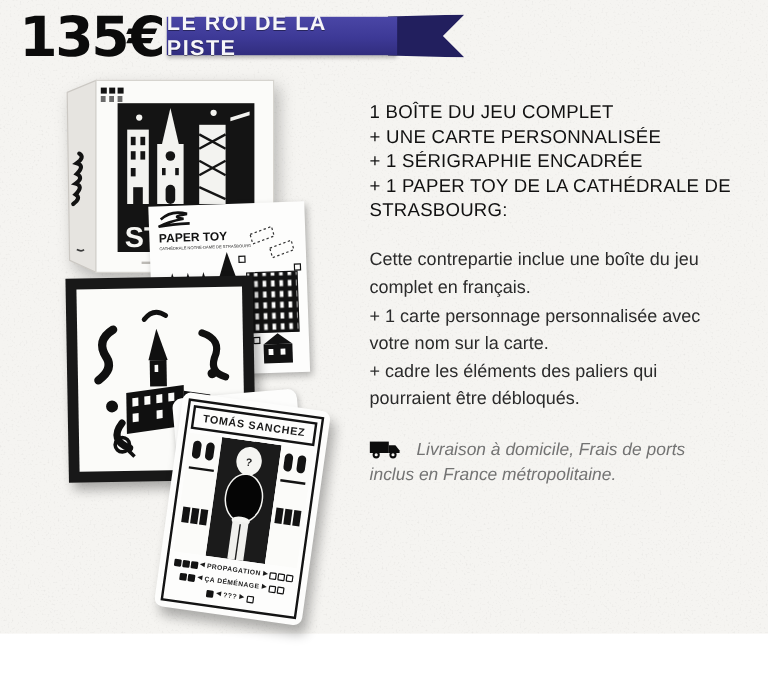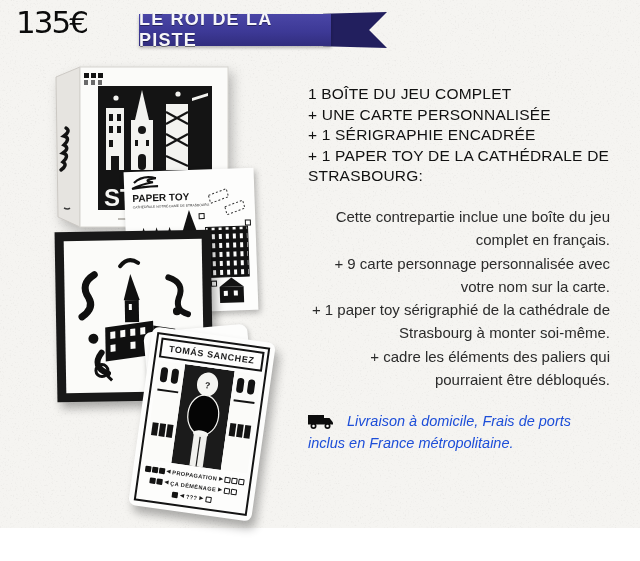--- a/index.html
+++ b/index.html
@@ -3,38 +3,38 @@
 <meta charset="utf-8">
 <style>
   html,body{margin:0;padding:0;}
   .page{position:relative;width:640px;height:561px;background:#ffffff;overflow:hidden;
         font-family:"Liberation Sans",sans-serif;color:#1a1a1a;}
   .photo-area{position:absolute;left:0;top:0;width:640px;height:528px;background:#f5f4f1;}
   .speckle{position:absolute;left:0;top:0;pointer-events:none;opacity:.55;}
 
   
   .price{position:absolute;left:16px;top:4px;font-family:"DejaVu Sans",sans-serif;
-         font-weight:normal;font-size:31px;letter-spacing:-2px;color:#0b0b0b;}
+         font-weight:bold;font-size:46px;letter-spacing:-2px;color:#0b0b0b;}
   .ribbon{position:absolute;left:110px;top:12px;width:250px;height:37px;margin-left:29px;}
   .ribbon-main{position:absolute;left:0;top:2px;width:192px;height:32px;z-index:2;
          background:linear-gradient(#4a46a6,#3d3996 55%,#312d7e);
          display:flex;align-items:center;justify-content:center;
          box-shadow:0 2px 3px rgba(0,0,0,.25);}
   .ribbon-main span{color:#f6f6f9;font-weight:bold;font-size:18px;letter-spacing:1.2px;
          text-shadow:0 1px 0 rgba(0,0,0,.4);}
   .ribbon-tail{position:absolute;left:184px;top:0;width:64px;height:36px;background:#221f5e;
          clip-path:polygon(0 5%,100% 0,72% 50%,100% 100%,0 95%);}
 
   
   .info{position:absolute;left:308px;top:84px;width:302px;}
   .tier-heading{font-weight:normal;font-size:15.5px;line-height:1.33;letter-spacing:.2px;
          color:#111;white-space:pre-line;text-transform:uppercase;}
-  .desc{margin-top:18px;font-size:15px;line-height:1.55;color:#2b2b2b;text-align:right;}
+  .desc{margin-top:18px;font-size:15px;line-height:1.55;color:#2b2b2b;}
   .desc p{margin:0;}
-  .delivery{margin-top:20px;font-style:italic;font-size:14.5px;line-height:1.5;color:#1d4ed8;}
+  .delivery{margin-top:20px;font-style:italic;font-size:14.5px;line-height:1.5;color:#737373;}
   .truck{display:inline-block;vertical-align:-4px;margin-right:12px;}
 
   
   .prod{position:absolute;}
   .box-wrap{left:50px;top:62px;width:184px;height:172px;z-index:1;
             filter:drop-shadow(4px 6px 6px rgba(0,0,0,.25));}
   .sheet{left:126px;top:170px;width:130px;height:142px;z-index:2;background:#fdfdfc;
          transform:rotate(-2deg);box-shadow:2px 3px 6px rgba(0,0,0,.28);}
   .frame{left:56px;top:231px;width:138px;height:152px;z-index:3;background:#181818;
          transform:rotate(-1deg);padding:9px;box-shadow:4px 6px 10px rgba(0,0,0,.32);}
@@ -79,22 +79,21 @@
       </div>
     </div>
 
     <div class="info">
       <div class="tier-heading">1 BOÎTE DU JEU COMPLET
 + UNE CARTE PERSONNALISÉE
 + 1 SÉRIGRAPHIE ENCADRÉE
 + 1 PAPER TOY DE LA CATHÉDRALE DE STRASBOURG:</div>
       <div class="desc">
         <p>Cette contrepartie inclue une boîte du jeu complet en français.</p>
-        <p>+ 9 carte personnage personnalisée avec votre nom sur la carte.</p>
-        <p>+ 1 paper toy sérigraphié de la cathédrale de Strasbourg à monter soi-même.</p>
+        <p>+ 1 carte personnage personnalisée avec votre nom sur la carte.</p>
         <p>+ cadre les éléments des paliers qui pourraient être débloqués.</p>
       </div>
       <p class="delivery">
         <svg class="truck" width="27" height="17" viewBox="0 0 27 17">
           <rect x="0" y="2" width="16" height="9.5" fill="#0c0c0c"></rect>
           <polygon points="16,5 21.5,5 25,9.5 25,11.5 16,11.5" fill="#0c0c0c"></polygon>
           <circle cx="5.5" cy="13" r="3" fill="#0c0c0c"></circle>
             <circle cx="5.5" cy="13" r="1.3" fill="#f5f4f1"></circle>
           <circle cx="19.5" cy="13" r="3" fill="#0c0c0c"></circle>
             <circle cx="19.5" cy="13" r="1.3" fill="#f5f4f1"></circle>

